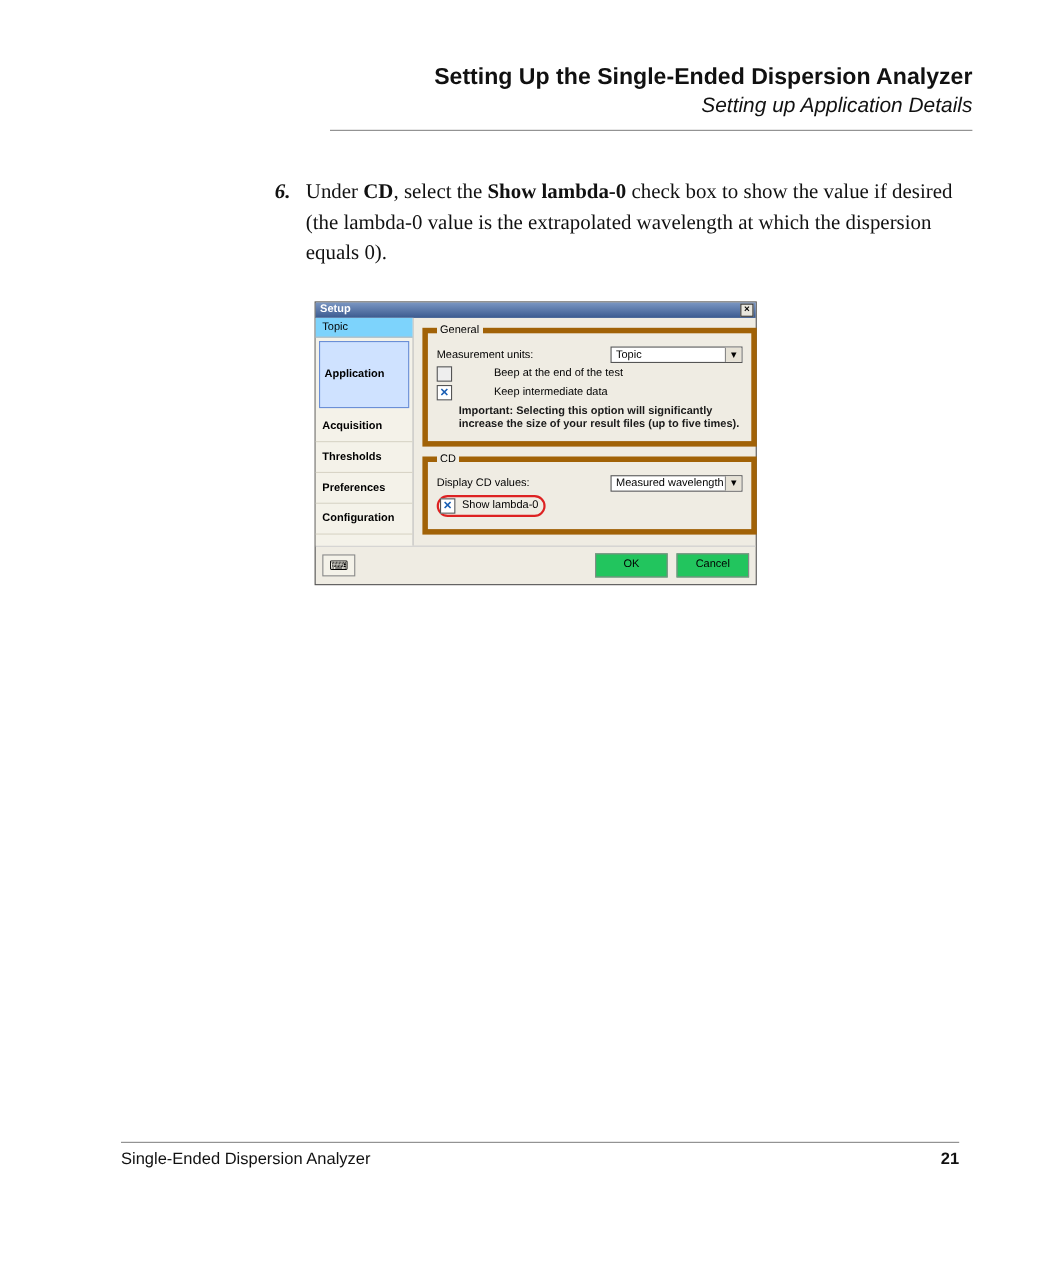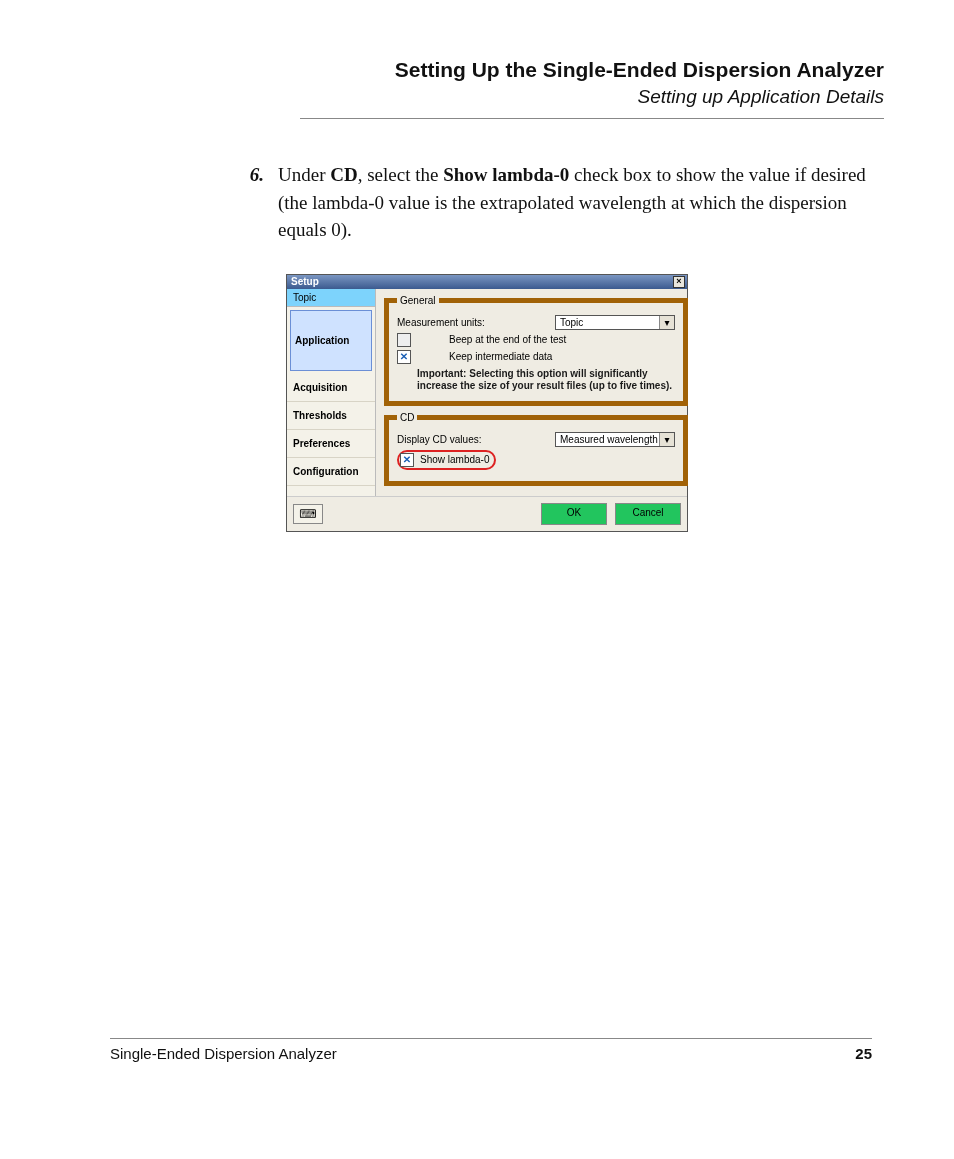--- a/index.html
+++ b/index.html
@@ -280,15 +280,15 @@
       <span class="kbd-icon">⌨</span>
       <span class="btns">
         <span class="btn">OK</span>
         <span class="btn">Cancel</span>
       </span>
     </div>
   </div>
 
   <div class="footer">
     <span>Single-Ended Dispersion Analyzer</span>
-    <span class="pn">25</span>
+    <span class="pn">21</span>
   </div>
 </div>
 
 </body></html>

